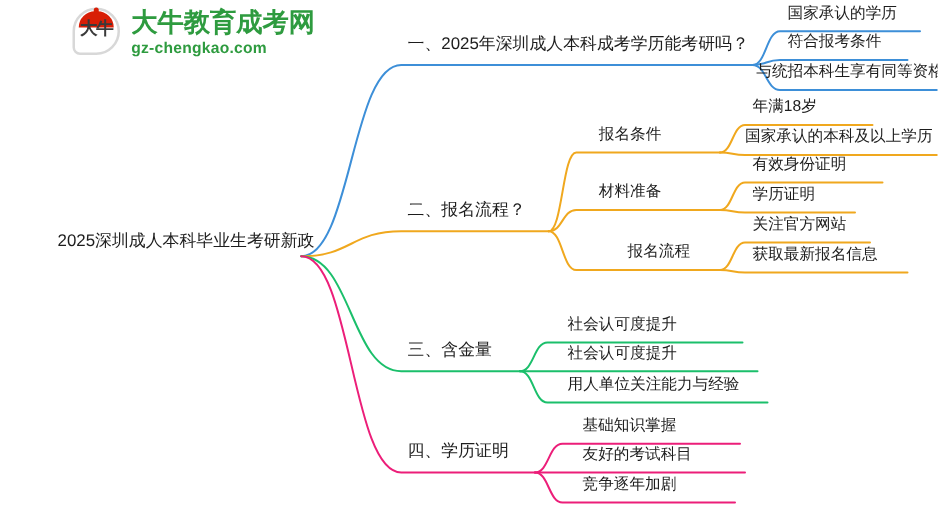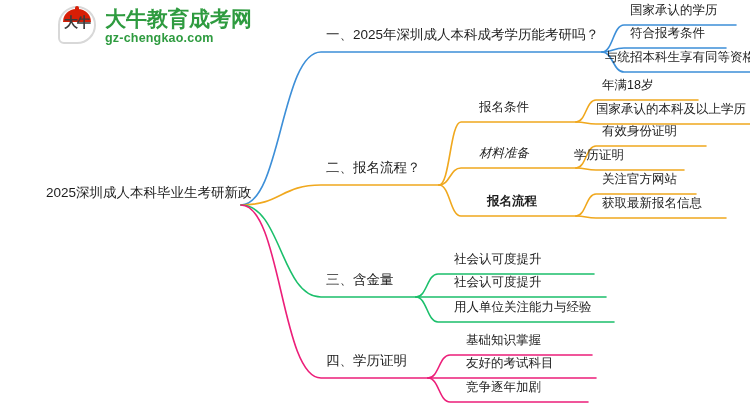--- a/index.html
+++ b/index.html
@@ -167,24 +167,24 @@
   <div id="labels">
       <div class="node node-root" style="left: 10px; top: 184px;">2025深圳成人本科毕业生考研新政</div>
       <div class="node node-l1" style="left: 290px; top: 26px;">一、2025年深圳成人本科成考学历能考研吗？</div>
       <div class="node node-l2" style="left: 594px; top: 2px;">国家承认的学历</div>
       <div class="node node-l2" style="left: 594px; top: 25px;">符合报考条件</div>
       <div class="node node-l2" style="left: 569px; top: 49px;">与统招本科生享有同等资格</div>
       <div class="node node-l1" style="left: 290px; top: 159px;">二、报名流程？</div>
       <div class="node node-l2" style="left: 443px; top: 99px;">报名条件</div>
       <div class="node node-l3" style="left: 566px; top: 77px; text-align: center;">年满18岁</div>
       <div class="node node-l3" style="left: 560px; top: 101px; text-align: right;">国家承认的本科及以上学历</div>
-      <div class="node node-l2" style="left: 443px; top: 145px; font-style: italic;">材料准备</div>
+      <div class="node node-l2" style="left: 443px; top: 145px;">材料准备</div>
       <div class="node node-l3" style="left: 566px; top: 123px;">有效身份证明</div>
-      <div class="node node-l3" style="left: 538px; top: 147px; font-family: Liberation Mono, monospace;">学历证明</div>
-      <div class="node node-l2" style="left: 451px; top: 193px; font-weight: bold;">报名流程</div>
+      <div class="node node-l3" style="left: 566px; top: 147px; font-family: Liberation Mono, monospace;">学历证明</div>
+      <div class="node node-l2" style="left: 466px; top: 193px;">报名流程</div>
       <div class="node node-l3" style="left: 566px; top: 171px;">关注官方网站</div>
       <div class="node node-l3" style="left: 566px; top: 195px;">获取最新报名信息</div>
       <div class="node node-l1" style="left: 290px; top: 271px;">三、含金量</div>
       <div class="node node-l2" style="left: 418px; top: 251px;">社会认可度提升</div>
       <div class="node node-l2" style="left: 418px; top: 274px;">社会认可度提升</div>
       <div class="node node-l2" style="left: 418px; top: 299px;">用人单位关注能力与经验</div>
       <div class="node node-l1" style="left: 290px; top: 352px;">四、学历证明</div>
       <div class="node node-l2" style="left: 430px; top: 332px;">基础知识掌握</div>
       <div class="node node-l2" style="left: 430px; top: 355px; text-align: center;">友好的考试科目</div>
       <div class="node node-l2" style="left: 430px; top: 379px;">竞争逐年加剧</div>

